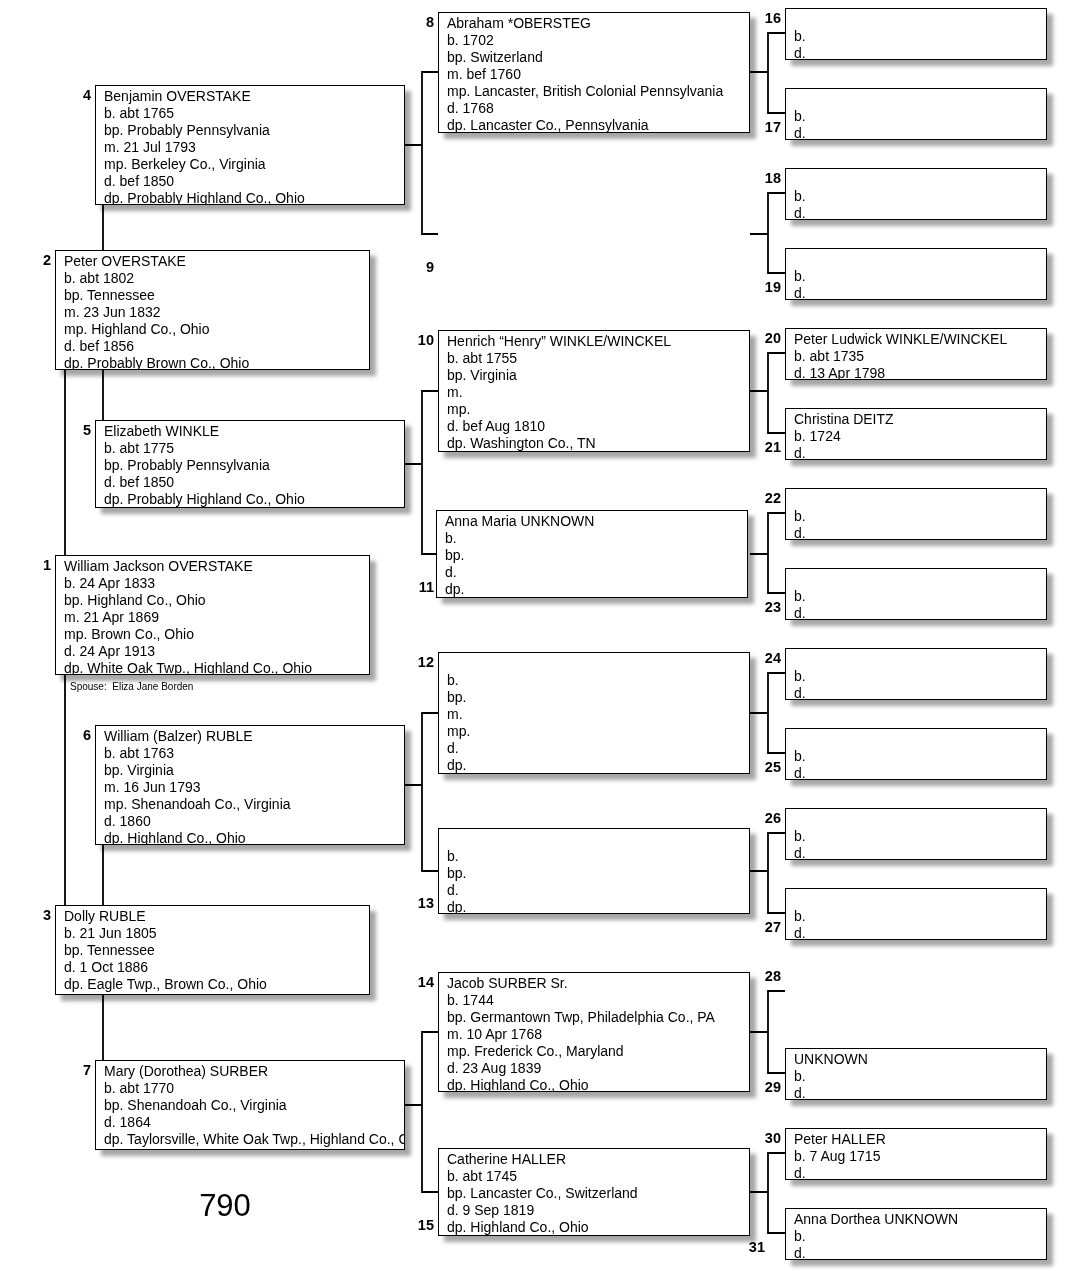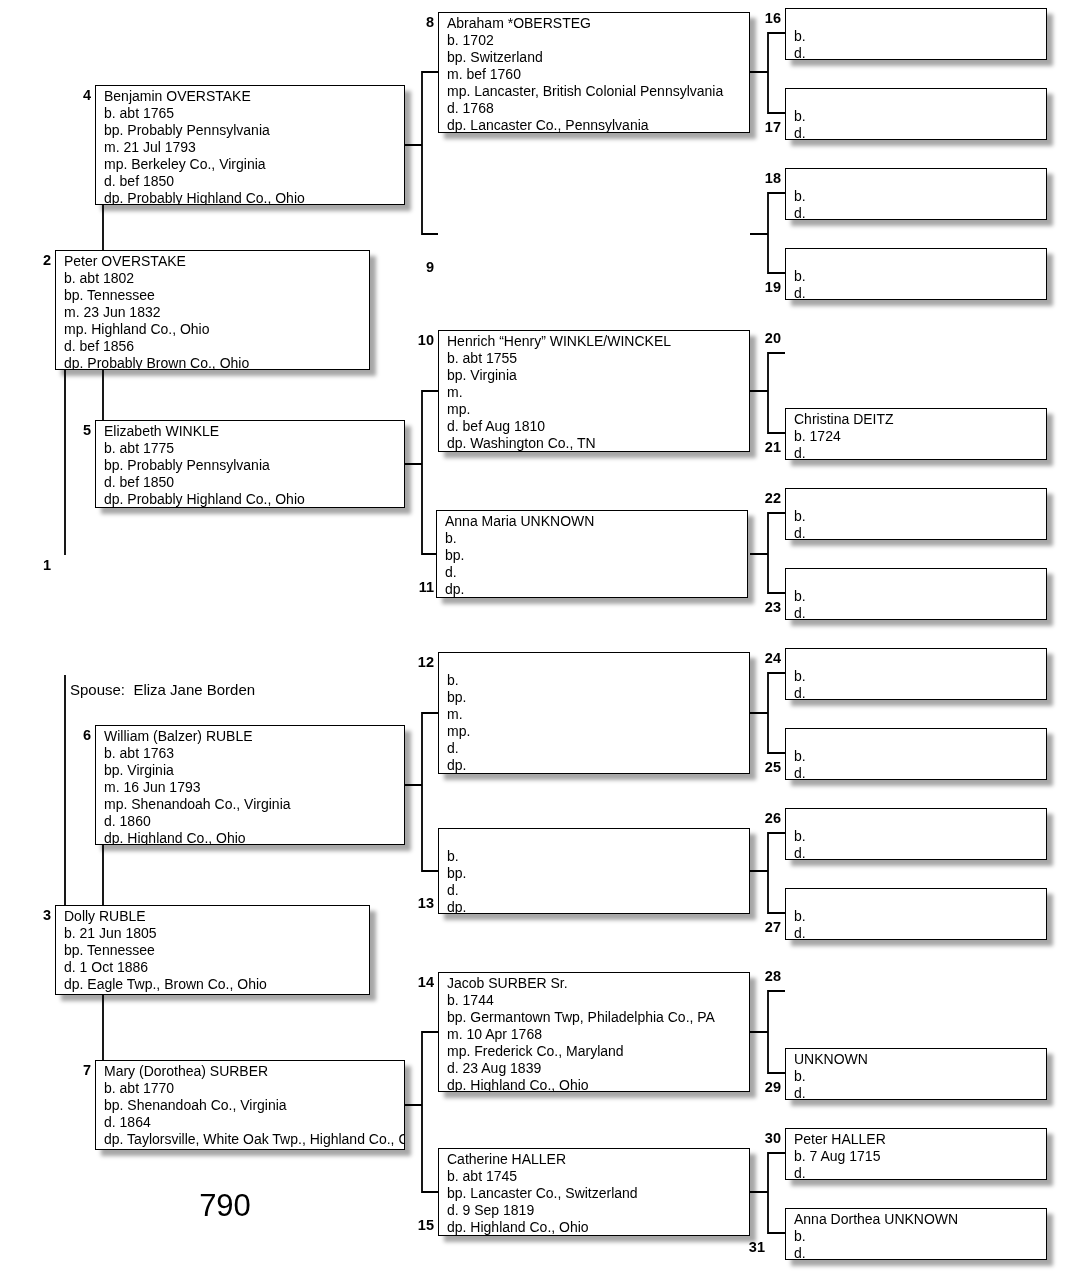--- a/index.html
+++ b/index.html
@@ -6,21 +6,21 @@
   html,body { margin:0; padding:0; background:#fff; }
   .canvas { position:relative; width:1080px; height:1271px; background:#fff;
             font-family:"Liberation Sans", sans-serif; overflow:hidden; }
   svg.connectors { position:absolute; left:0; top:0; }
   .pbox { position:absolute; background:#fff; border:1.5px solid #000;
           box-shadow:6px 6px 4px rgba(0,0,0,0.35);
           padding:2px 0 0 8px; box-sizing:border-box; overflow:hidden; }
   .ln { height:17px; line-height:17px; font-size:14px; white-space:pre; color:#000; }
   .pnum { position:absolute; width:26px; text-align:right; font-size:14.5px;
           font-weight:bold; line-height:17px; color:#000; }
-  .spouse { position:absolute; left:70px; top:681px; font-size:15px; white-space:pre; color:#000; }
+  .spouse { position:absolute; left:70px; top:681px; font-size:10px; white-space:pre; color:#000; }
   .pageno { position:absolute; left:185px; top:1188px; width:80px; text-align:center;
             font-size:31px; color:#000; }
 </style>
 </head>
 <body>
 
 <div class="canvas">
 
   <svg class="connectors" width="1080" height="1271" viewBox="0 0 1080 1271" fill="none" stroke="#000" stroke-width="1.8">
     <path d="M103 205 V250 M103 370 V420 M65 370 V555 M65 675 V905 M103 845 V905 M103 995 V1060"></path>
@@ -63,20 +63,29 @@
   <div class="pnum" style="left:65px;top:422px">5</div>
   <div class="pbox" style="left:95px;top:420px;width:310px;height:88px">
     <div class="ln">Elizabeth WINKLE</div>
     <div class="ln">b. abt 1775</div>
     <div class="ln">bp. Probably Pennsylvania</div>
     <div class="ln">d. bef 1850</div>
     <div class="ln">dp. Probably Highland Co., Ohio</div>
   </div>
 
   <div class="pnum" style="left:25px;top:557px">1</div>
+  <div class="pbox" style="left:55px;top:555px;width:315px;height:120px">
+    <div class="ln">William Jackson OVERSTAKE</div>
+    <div class="ln">b. 24 Apr 1833</div>
+    <div class="ln">bp. Highland Co., Ohio</div>
+    <div class="ln">m. 21 Apr 1869</div>
+    <div class="ln">mp. Brown Co., Ohio</div>
+    <div class="ln">d. 24 Apr 1913</div>
+    <div class="ln">dp. White Oak Twp., Highland Co., Ohio</div>
+  </div>
 
   <div class="spouse">Spouse:  Eliza Jane Borden</div>
 
   <div class="pnum" style="left:65px;top:727px">6</div>
   <div class="pbox" style="left:95px;top:725px;width:310px;height:120px">
     <div class="ln">William (Balzer) RUBLE</div>
     <div class="ln">b. abt 1763</div>
     <div class="ln">bp. Virginia</div>
     <div class="ln">m. 16 Jun 1793</div>
     <div class="ln">mp. Shenandoah Co., Virginia</div>
@@ -199,20 +208,25 @@
   </div>
 
   <div class="pnum" style="left:755px;top:279px">19</div>
   <div class="pbox" style="left:785px;top:248px;width:262px;height:52px">
     <div class="ln"></div>
     <div class="ln">b.</div>
     <div class="ln">d.</div>
   </div>
 
   <div class="pnum" style="left:755px;top:330px">20</div>
+  <div class="pbox" style="left:785px;top:328px;width:262px;height:52px">
+    <div class="ln">Peter Ludwick WINKLE/WINCKEL</div>
+    <div class="ln">b. abt 1735</div>
+    <div class="ln">d. 13 Apr 1798</div>
+  </div>
 
   <div class="pnum" style="left:755px;top:439px">21</div>
   <div class="pbox" style="left:785px;top:408px;width:262px;height:52px">
     <div class="ln">Christina DEITZ</div>
     <div class="ln">b. 1724</div>
     <div class="ln">d.</div>
   </div>
 
   <div class="pnum" style="left:755px;top:490px">22</div>
   <div class="pbox" style="left:785px;top:488px;width:262px;height:52px">

